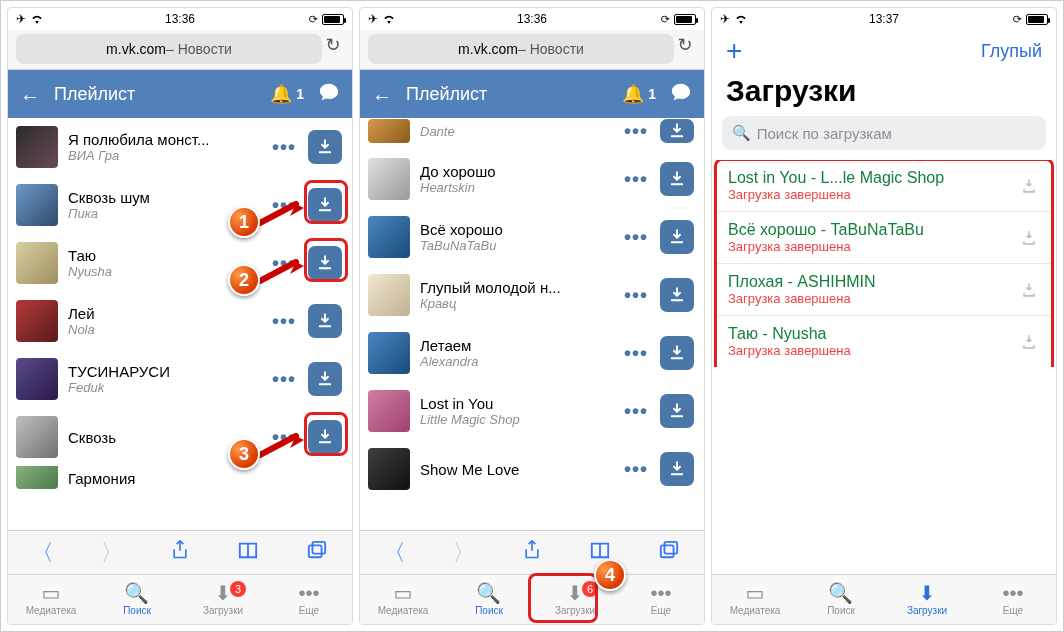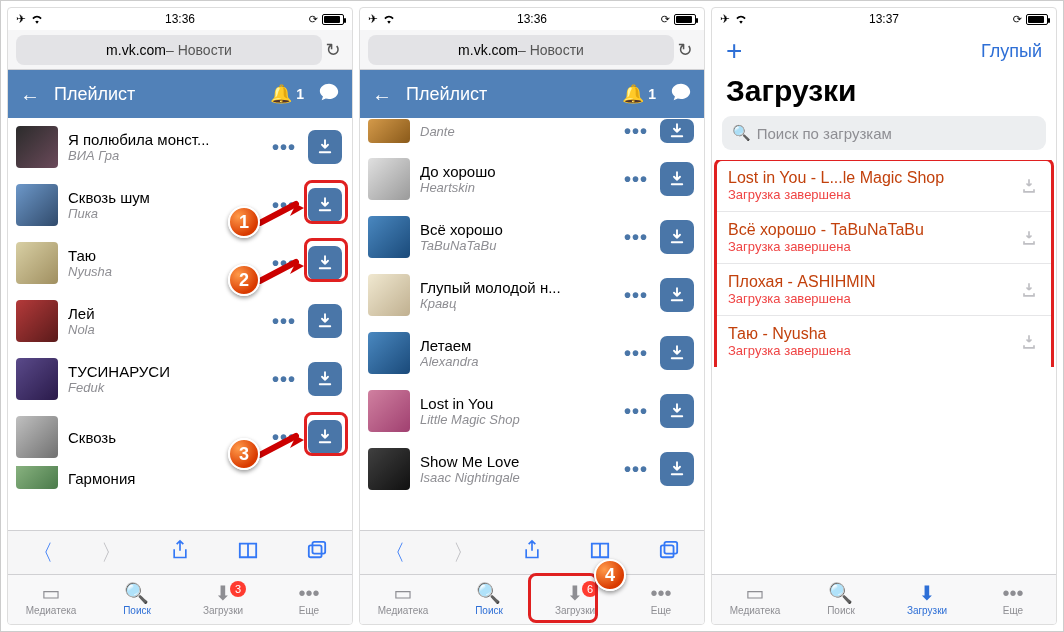--- a/index.html
+++ b/index.html
@@ -43,21 +43,21 @@
   .status-right { margin-left:auto; display:flex; gap:4px; align-items:center; }
   .battery {
     width: 22px; height: 11px; border:1px solid #000; border-radius:2px; position:relative;
   }
   .battery::after { content:""; position:absolute; right:-3px; top:3px; width:2px; height:5px; background:#000; border-radius:1px;}
   .battery-fill { position:absolute; left:1px; top:1px; bottom:1px; width:16px; background:#000; border-radius:1px;}
   
   .addr-bar {
     height: 40px;
     display:flex;
-    align-items:center;
+    align-items:flex-start;
     padding: 4px 8px;
     gap:0;
     background:#f6f6f7;
     border-bottom:1px solid #d0d0d3;
   }
   .addr-field {
     flex:1;
     height:30px;
     background:#e3e3e6;
     border-radius:8px;
@@ -174,21 +174,21 @@
   }
   .dl-list { flex:1; padding:0 4px; overflow:hidden; position:relative;}
   .dl-item {
     display:flex; align-items:center;
     padding:9px 12px;
     border-bottom:1px solid #e6e6e8;
     gap:10px;
   }
   .dl-item:last-child { border-bottom:none; }
   .dl-text { flex:1; min-width:0; }
-  .dl-name { font-size:16px; color:#c2410c; white-space:nowrap; overflow:hidden; text-overflow:ellipsis;}
+  .dl-name { font-size:16px; color:#15803d; white-space:nowrap; overflow:hidden; text-overflow:ellipsis;}
   .dl-sub { font-size:13px; color:#ef4444; }
   .dl-icon { width:22px; height:22px; color:#bfbfc3; flex-shrink:0; display:flex; align-items:center; justify-content:center;}
   .dl-icon svg { width:20px; height:20px; fill:none; stroke:#bfbfc3; stroke-width:2;}
   
   .red-box { position:absolute; border:3px solid #e02020; border-radius:8px; pointer-events:none;}
   .marker {
     position:absolute;
     width:32px; height:32px; border-radius:50%;
     background:radial-gradient(circle at 30% 30%, #ff9a4a, #d93a00 70%);
     border:2px solid #fff;
@@ -511,21 +511,20 @@
           <div class="dl">
             <svg viewBox="0 0 24 24">
               <path d="M12 3v10m0 0l-4-4m4 4l4-4M5 19h14" stroke="#fff" stroke-width="2.5" fill="none" stroke-linecap="round"></path>
             </svg>
           </div>
         </div>
     <div class="track">
           <div class="cover c13"></div>
           <div class="trackinfo">
             <div class="track-title">Show Me Love</div>
-            <div class="track-artist">Isaac Nightingale</div>
           </div>
           <div class="dots">•••</div>
           <div class="dl">
             <svg viewBox="0 0 24 24">
               <path d="M12 3v10m0 0l-4-4m4 4l4-4M5 19h14" stroke="#fff" stroke-width="2.5" fill="none" stroke-linecap="round"></path>
             </svg>
           </div>
         </div>
   </div>
 

